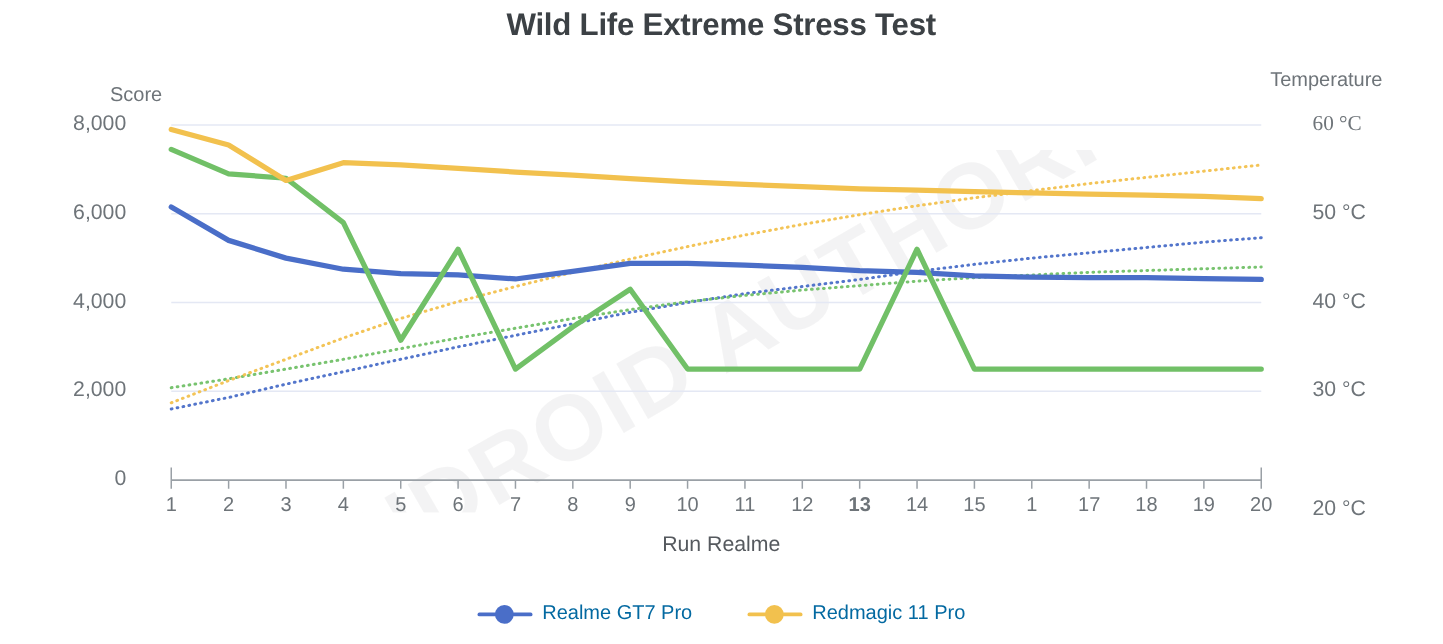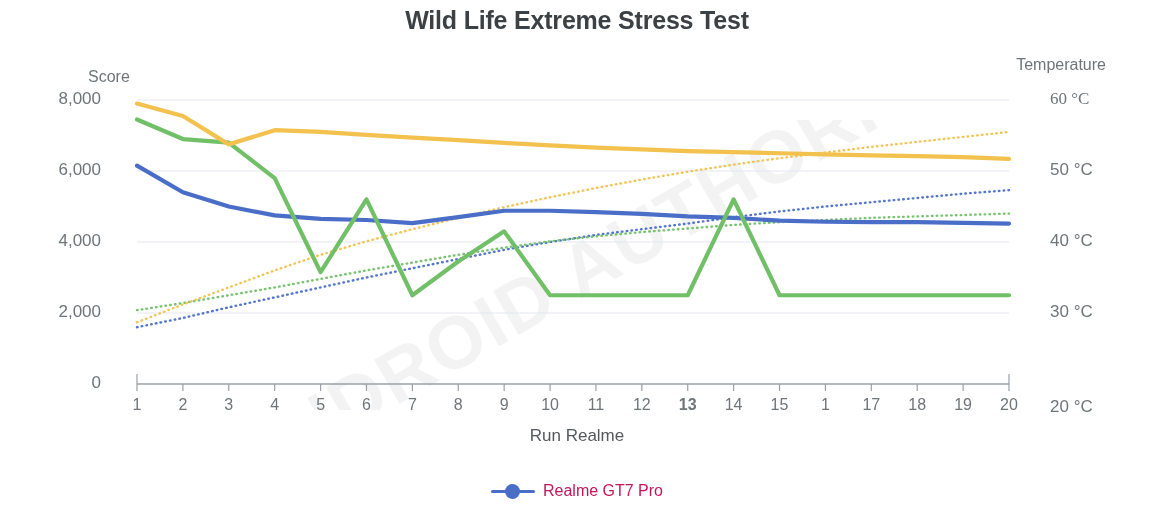--- a/index.html
+++ b/index.html
@@ -90,21 +90,21 @@
     display: flex;
     justify-content: center;
     align-items: center;
     gap: 44px;
   }
   .legend-item {
     display: flex;
     align-items: center;
     gap: 8px;
     font-size: 16px;
-    color: #be185d;
+    color: #0369a1;
   }
   .legend-marker {
     position: relative;
     width: 44px;
     height: 16px;
     flex: 0 0 44px;
   }
   .legend-marker .bar {
     position: absolute;
     top: 7px;
@@ -235,15 +235,22 @@
   <div class="xaxis-title">Run Realme</div>
 
   <div class="legend" id="legend">
       <div class="legend-item">
         <span class="legend-marker">
           <span class="bar" style="background: rgb(74, 110, 200);"></span>
           <span class="dot" style="background: rgb(74, 110, 200);"></span>
         </span>
         <span>Realme GT7 Pro</span>
       </div>
+      <div class="legend-item">
+        <span class="legend-marker">
+          <span class="bar" style="background: rgb(242, 193, 78);"></span>
+          <span class="dot" style="background: rgb(242, 193, 78);"></span>
+        </span>
+        <span>Redmagic 11 Pro</span>
+      </div>
     </div>
 
 </div>
 
 </body></html>

